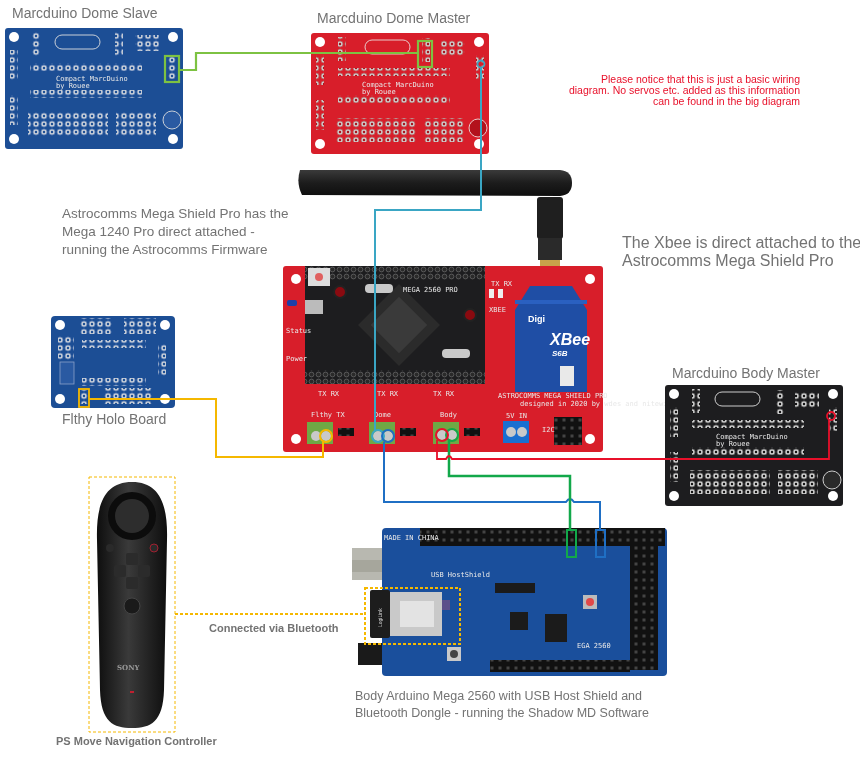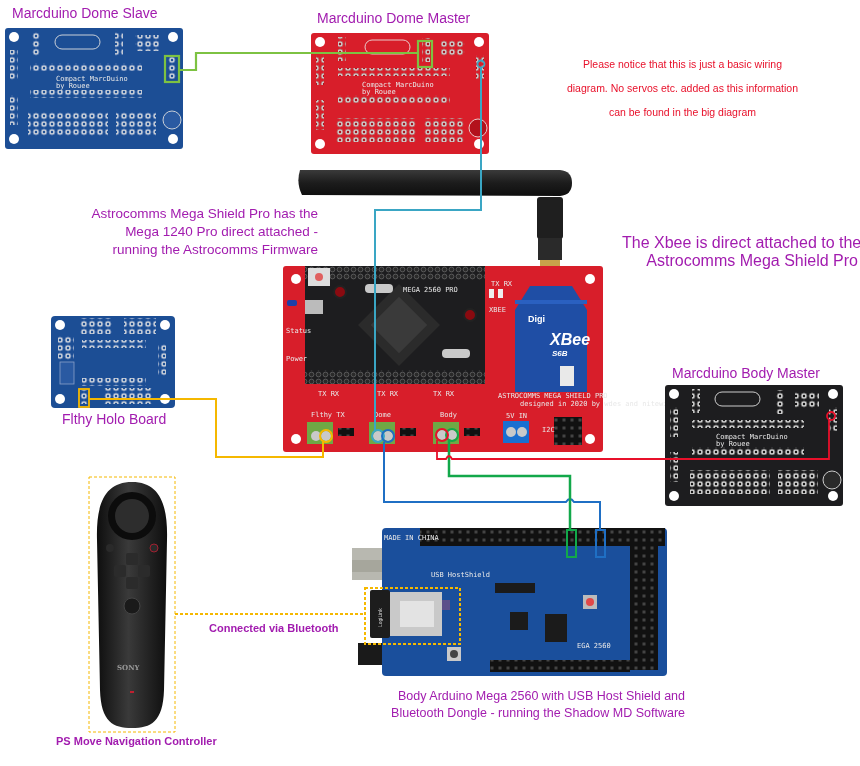--- a/index.html
+++ b/index.html
@@ -1,20 +1,20 @@
 <!DOCTYPE html>
 <html><head>
   <meta charset="utf-8">
   <style>
     html, body { margin: 0; padding: 0; background: #ffffff; }
     body { width: 860px; height: 766px; position: relative; overflow: hidden;
            font-family: "Liberation Sans", "DejaVu Sans", sans-serif; color: #1a1a1a; }
-    .lbl { position: absolute; font-size: 13px; line-height: 17px; color: #a21caf; white-space: nowrap; }
-    .lbl.center { text-align: right; }
-    .note { color: #e8102a; font-size: 10.5px; line-height: 24px; text-align: center; white-space: normal; }
+    .lbl { position: absolute; font-size: 13px; line-height: 17px; color: #737373; white-space: nowrap; }
+    .lbl.center { text-align: left; }
+    .note { color: #e8102a; font-size: 10.5px; line-height: 11px; text-align: right; white-space: normal; margin-top: 22px; }
     .small { font-size: 11px; font-weight: bold; }
     svg#diagram { position: absolute; left: 0; top: 0; }
     .pcb-text { font-family: "DejaVu Sans Mono", monospace; font-size: 7px; fill: #e8e8e8; }
   </style>
 </head>
 <body>
 
 <svg id="diagram" width="860" height="766" viewBox="0 0 860 766" xmlns="http://www.w3.org/2000/svg">
   <defs>
     <pattern id="holes-blue" width="8" height="8" patternUnits="userSpaceOnUse">

